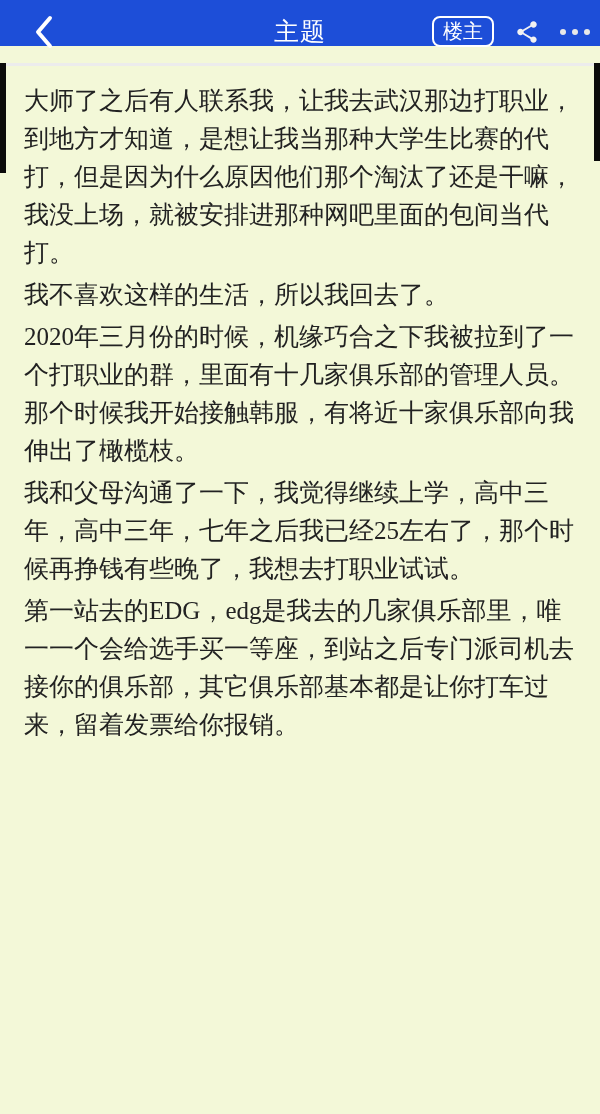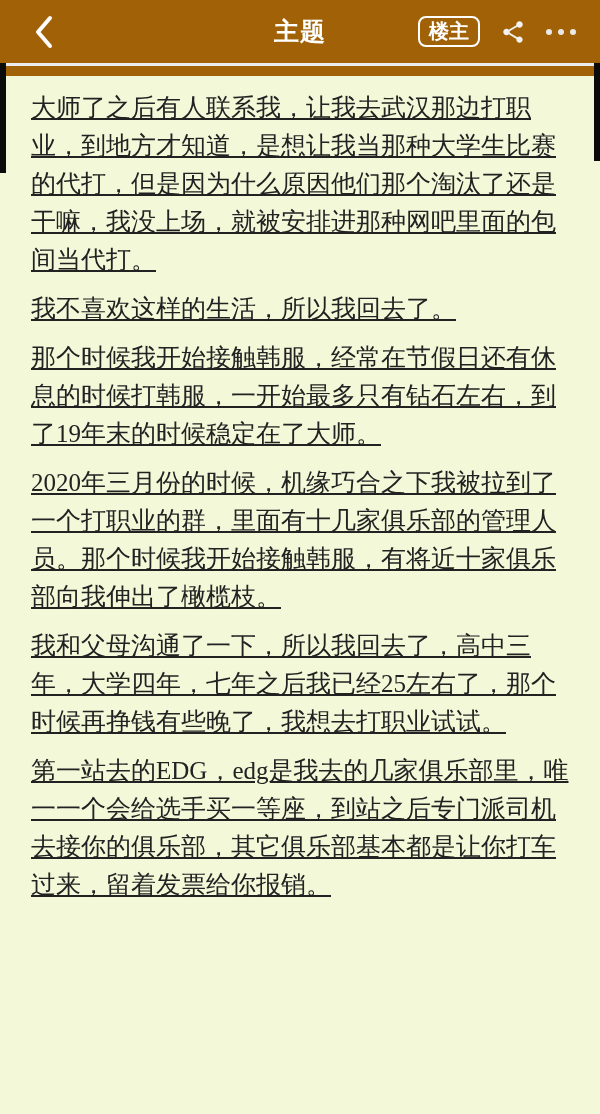--- a/index.html
+++ b/index.html
@@ -8,25 +8,24 @@
     height: 1114px;
     background: #f3f8d8;
     position: relative;
     overflow: hidden;
     font-family: "Liberation Sans", sans-serif;
   }
   .navbar {
     position: absolute;
     top: 0; left: 0;
     width: 600px;
-    height: 76px;
-    background: #a16207;
+    height: 46px;
+    background: #1d4ed8;
     display: flex;
     align-items: center;
-    font-weight: bold;
   }
   .nav-sep {
     position: absolute;
     top: 63px; left: 6px; right: 6px;
     height: 3px;
     background: #ececec;
   }
   .edge-strip-left {
     position: absolute;
     top: 63px; left: 0;
@@ -55,21 +54,21 @@
     display: flex;
     align-items: center;
     justify-content: center;
     color: #ffffff;
     font-size: 25px;
     letter-spacing: 1px;
     pointer-events: none;
   }
   .nav-right {
     position: absolute;
-    right: 24px; top: 0;
+    right: 10px; top: 0;
     height: 63px;
     display: flex;
     align-items: center;
     gap: 20px;
   }
   .author-badge {
     border: 2px solid #ffffff;
     border-radius: 8px;
     color: #ffffff;
     font-size: 20px;
@@ -95,21 +94,21 @@
     position: absolute;
     top: 66px; left: 0;
     width: 600px;
     box-sizing: border-box;
     padding: 12px 20px 0 20px;
     font-family: "Liberation Serif", "DejaVu Serif", serif;
     font-size: 25px;
     line-height: 38px;
     color: #222222;
   }
-  .content p { margin: 11px; text-decoration: underline; }
+  .content p { margin: 4px; }
 </style>
 </head>
 <body>
 
 <div class="navbar">
   <div class="back-btn">
     <span style="display:flex;">
       <svg width="20" height="36" viewBox="0 0 20 36">
         <polyline points="16,4 4,18 16,32" fill="none" stroke="#ffffff" stroke-width="4" stroke-linecap="round" stroke-linejoin="round"></polyline>
       </svg>
@@ -137,17 +136,16 @@
   </div>
 </div>
 
 <div class="nav-sep"></div>
 <div class="edge-strip-left"></div>
 <div class="edge-strip-right"></div>
 
 <div class="content">
   <p>大师了之后有人联系我，让我去武汉那边打职业，到地方才知道，是想让我当那种大学生比赛的代打，但是因为什么原因他们那个淘汰了还是干嘛，我没上场，就被安排进那种网吧里面的包间当代打。</p>
   <p>我不喜欢这样的生活，所以我回去了。</p>
-  <p>那个时候我开始接触韩服，经常在节假日还有休息的时候打韩服，一开始最多只有钻石左右，到了19年末的时候稳定在了大师。</p>
   <p>2020年三月份的时候，机缘巧合之下我被拉到了一个打职业的群，里面有十几家俱乐部的管理人员。那个时候我开始接触韩服，有将近十家俱乐部向我伸出了橄榄枝。</p>
-  <p>我和父母沟通了一下，所以我回去了，高中三年，大学四年，七年之后我已经25左右了，那个时候再挣钱有些晚了，我想去打职业试试。</p>
+  <p>我和父母沟通了一下，我觉得继续上学，高中三年，高中三年，七年之后我已经25左右了，那个时候再挣钱有些晚了，我想去打职业试试。</p>
   <p>第一站去的EDG，edg是我去的几家俱乐部里，唯一一个会给选手买一等座，到站之后专门派司机去接你的俱乐部，其它俱乐部基本都是让你打车过来，留着发票给你报销。</p>
 </div>
 
 </body></html>

